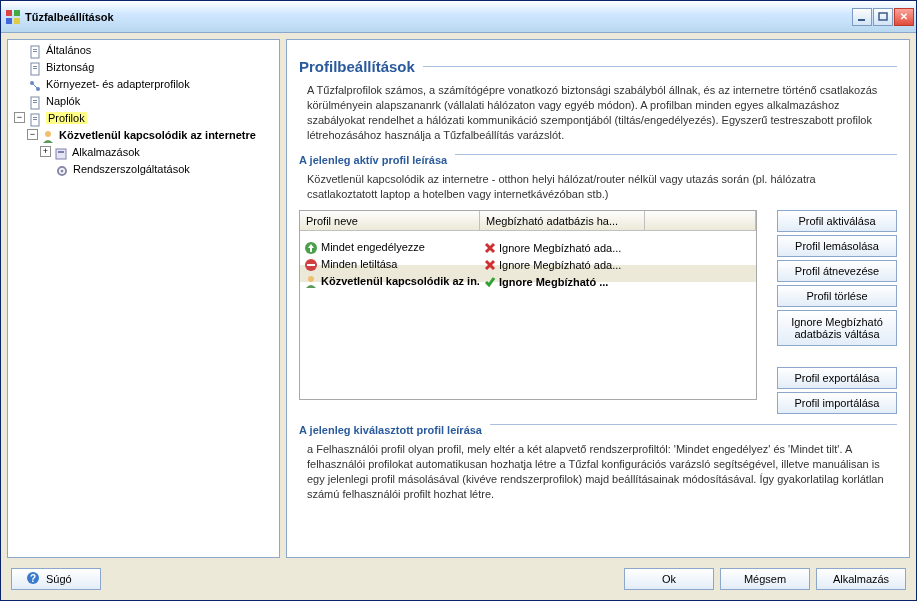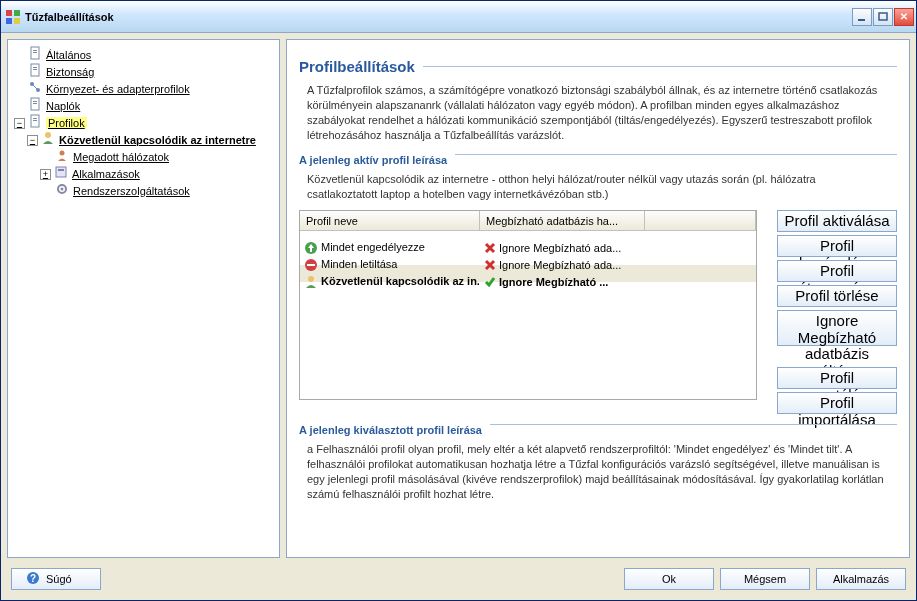--- a/index.html
+++ b/index.html
@@ -12,21 +12,21 @@
   .titlebar .title-text { font-weight: bold; font-size: 11px; color: #000; flex: 1; }
   .titlebar .win-buttons { display: flex; gap: 1px; }
   .win-btn { width: 20px; height: 18px; border: 1px solid #7d9ac3; background: linear-gradient(#fdfdfd,#d2e4f5); display: flex; align-items: center; justify-content: center; font-size: 10px; }
   .win-btn.close { background: linear-gradient(#fca39a,#e14c3c); border-color:#c03926; color:#fff; font-weight:bold; }
   
   .client { flex: 1; display: flex; flex-direction: column; padding: 6px; gap: 6px; }
   
   .content-row { flex: 1; display: flex; gap: 6px; min-height: 0; }
   
   .tree-panel { width: 273px; background: #fff; border: 1px solid #8ba8cc; padding: 4px 2px; overflow: auto; }
-  .tree-item { display: flex; align-items: flex-end; height: 17px; padding-left: 4px; white-space: nowrap; cursor: default; text-decoration: underline; }
+  .tree-item { display: flex; align-items: flex-start; height: 17px; padding-left: 4px; white-space: nowrap; cursor: default; }
   .tree-item .expander { width: 11px; height: 11px; border: 1px solid #8e8e8e; display: inline-flex; align-items: center; justify-content: center; font-size: 9px; line-height: 1; margin-right: 2px; background:#fff; }
   .tree-item .spacer { width: 13px; display:inline-block; }
   .tree-item .node-icon { width: 16px; height: 16px; margin-right: 3px; display:inline-flex; align-items:center; justify-content:center; }
   .tree-item.bold .node-label { font-weight: bold; }
   .tree-item.highlight .node-label { background:#ffff88; padding:0 2px; }
   
   .main-panel { flex: 1; background: #fff; border: 1px solid #8ba8cc; padding: 18px 12px; overflow: auto; display:flex; flex-direction:column; }
   
   .section-heading { color: #2a5a9c; font-size: 15px; font-weight: bold; display: flex; align-items: center; margin-bottom: 6px; }
   .section-heading .line { flex: 1; height: 1px; background: #a8c0de; margin-left: 8px; }
@@ -45,21 +45,21 @@
   .th:nth-child(2){ width: 165px; }
   .th:nth-child(3){ flex:1; }
   .table-body { }
   .tr { display: flex; height: 17px; align-items: center; }
   .tr.selected { background: #ece9d8; font-weight: bold; }
   .td { padding: 0 4px; white-space: nowrap; overflow: hidden; text-overflow: ellipsis; display:flex; align-items:flex-start; gap:3px;margin-top:18px; }
   .td:nth-child(1){ width: 180px; }
   .td:nth-child(2){ width: 165px; }
   
   .side-buttons { width: 120px; display: flex; flex-direction: column; gap: 3px; }
-  .side-btn { height: 22px; border: 1px solid #8ba8cc; background: linear-gradient(#ffffff,#e3edf8); font-family: inherit; font-size: 15px; cursor: default; text-align: center; padding: 2px 4px; line-height: 1.1; }
+  .side-btn { height: 22px; border: 1px solid #8ba8cc; background: linear-gradient(#ffffff,#e3edf8); font-family: inherit; font-size: 11px; cursor: default; text-align: center; padding: 2px 4px; line-height: 1.1; }
   .side-btn.tall { height: 36px; }
   .side-btn.gap-after { margin-bottom: 18px; }
   
   .bottom-bar { height: 30px; display: flex; align-items: center; gap: 6px; padding: 0 4px; }
   .bottom-bar .spacer-flex { flex: 1; }
   .btn { min-width: 90px; height: 22px; border: 1px solid #8ba8cc; background: linear-gradient(#ffffff,#e3edf8); font-family: inherit; font-size: 11px; padding: 0 12px; cursor: default; }
   .btn.help { display:flex; align-items:center; gap:6px; padding: 0 14px; }
 </style>
 </head>
 <body>
@@ -153,29 +153,20 @@
         <div class="tree-item bold" style="padding-left:17px">
           <span class="expander">−</span>
           <span class="node-icon">
               <svg width="14" height="14" viewBox="0 0 14 14">
                 <circle cx="7" cy="4" r="3" fill="#f0c070"></circle>
                 <path d="M2 13 Q7 7 12 13 Z" fill="#5a9a5a"></path>
               </svg>
             </span>
           <span class="node-label">Közvetlenül kapcsolódik az internetre</span>
         </div>
-        <div class="tree-item" style="padding-left:44px">
-          <span class="node-icon">
-              <svg width="14" height="14" viewBox="0 0 14 14">
-                <circle cx="7" cy="5" r="2.5" fill="#d08050"></circle>
-                <path d="M3 13 Q7 8 11 13 Z" fill="#d08050"></path>
-              </svg>
-            </span>
-          <span class="node-label">Megadott hálózatok</span>
-        </div>
         <div class="tree-item" style="padding-left:30px">
           <span class="expander">+</span>
           <span class="node-icon">
               <svg width="14" height="14" viewBox="0 0 14 14">
                 <rect x="2" y="2" width="10" height="10" fill="#e4e4f4" stroke="#8080b0"></rect>
                 <rect x="4" y="4" width="6" height="2" fill="#8080b0"></rect>
               </svg>
             </span>
           <span class="node-label">Alkalmazások</span>
         </div>

